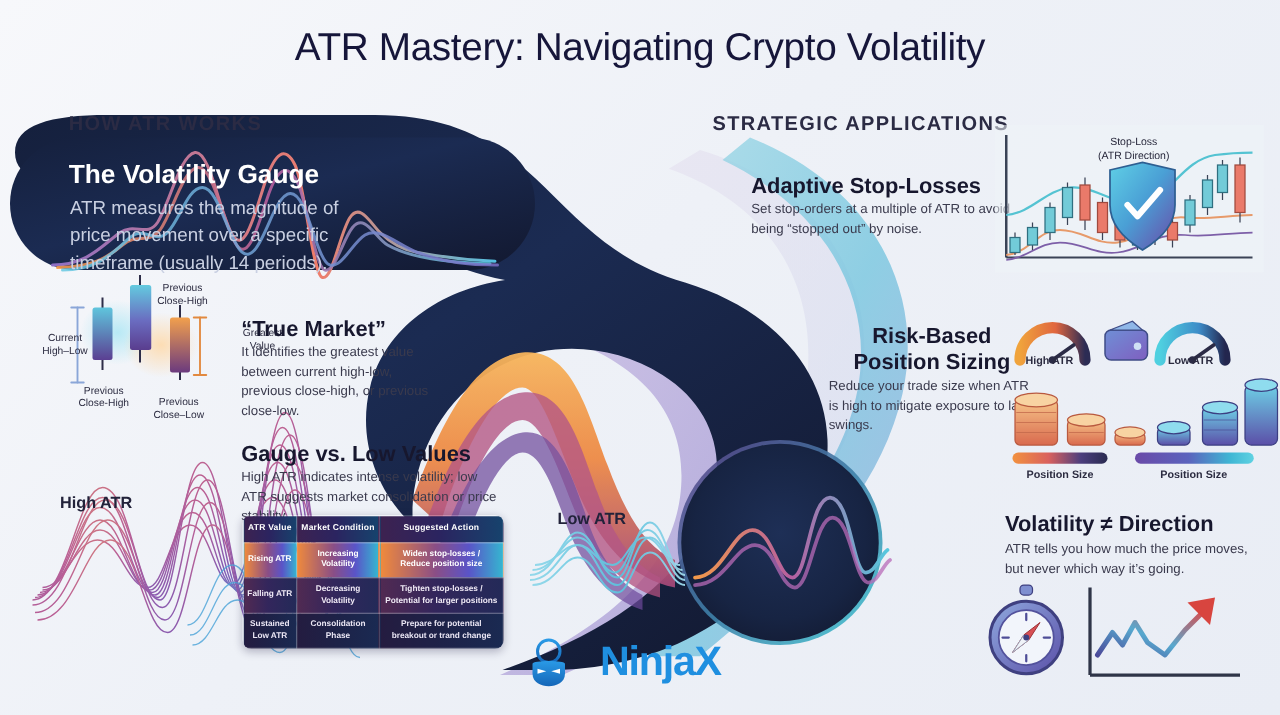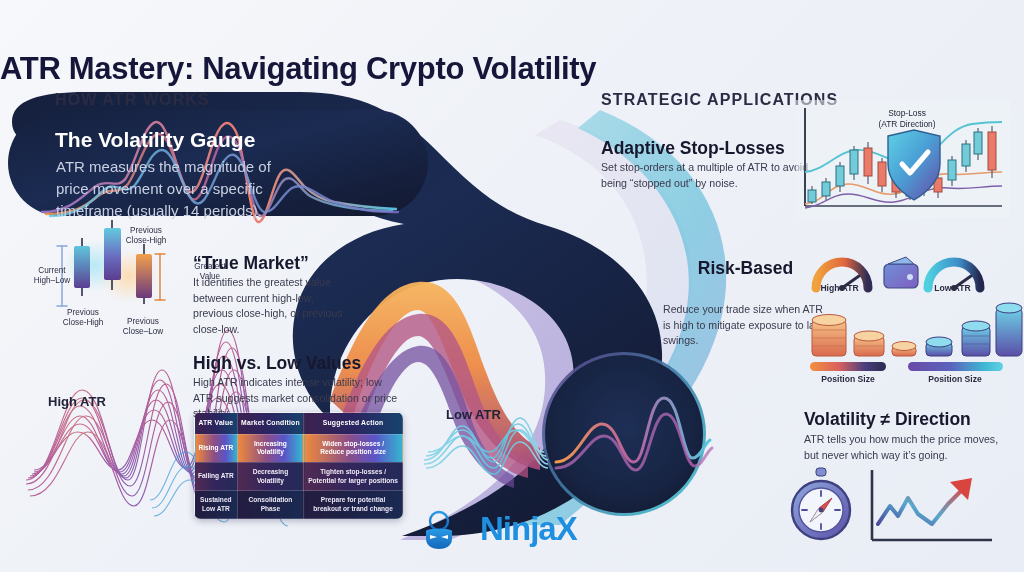--- a/index.html
+++ b/index.html
@@ -9,29 +9,29 @@
     background:#f2f4f8;
   }
   #canvas{
     position:relative;width:1024px;height:572px;
     background:linear-gradient(135deg,#f7f8fb 0%,#eef1f7 45%,#e9edf5 100%);
     overflow:hidden;
   }
   .abs{position:absolute;}
   
   #title{
-    left:0;top:20px;width:1024px;
-    font-size:31px;font-weight:bold;color:#16163a;letter-spacing:-0.3px;margin-top:31px;
+    left:0;top:20px;width:1024px;text-align:center;
+    font-size:31px;font-weight:normal;color:#16163a;letter-spacing:-0.3px;
   }
   
   .eyebrow{
     font-size:16px;font-weight:bold;letter-spacing:1.1px;color:#2b2b44;
   }
   #eyebrow-left{left:55px;top:91px;}
-  #eyebrow-right{left:601px;top:91px;text-align:center;}
+  #eyebrow-right{left:570px;top:91px;text-align:center;}
   #blob-title{left:55px;top:128px;font-size:21px;font-weight:bold;color:#ffffff;}
   #blob-body{left:56px;top:156px;width:250px;font-size:15px;line-height:1.45;color:#c9d0e2;}
   
   .h2{font-size:17.5px;font-weight:bold;color:#17172e;line-height:1.18;}
   .body{font-size:10.6px;line-height:1.48;color:#3a3a4d;}
   #calc-h{left:193px;top:232px;width:150px;}
   #calc-b{left:193px;top:275px;width:160px;}
   #hilo-h{left:193px;top:353px;}
   #hilo-b{left:193px;top:375px;width:205px;}
   #stop-h{left:601px;top:138px;}
@@ -275,21 +275,21 @@
   <div class="abs clabel" style="left:54px;top:308px;width:58px;">Previous<br>Close-High</div>
   <div class="abs clabel" style="left:115px;top:317px;width:56px;">Previous<br>Close–Low</div>
   <div class="abs clabel" style="left:155px;top:262px;width:44px;margin-left:33px;">Greatest<br>Value</div>
 
   <div class="abs h2" id="calc-h">
     <br>
     <span>“True Market”</span>
   </div>
   <div class="abs body" id="calc-b">It identifies the greatest value between current high-low, previous close-high, or previous close-low.</div>
 
-  <div class="abs h2" id="hilo-h">High vs. Low Values</div>
+  <div class="abs h2" id="hilo-h">Gauge vs. Low Values</div>
   <div class="abs body" id="hilo-b">High ATR indicates intense volatility; low ATR suggests market consolidation or price stability.</div>
   <div class="abs wavelabel" id="lab-high">High ATR</div>
   <div class="abs wavelabel" id="lab-low">Low ATR</div>
 
   <div class="abs" id="atr-table">
     <table>
       <thead>
           <tr>
         <th>ATR Value</th>
         <th>Market Condition</th>
@@ -400,20 +400,21 @@
       <path d="M106,64 L114,73 L132,52" fill="none" stroke="#ffffff" stroke-width="5" stroke-linecap="round" stroke-linejoin="round"></path>
     </g>
   </svg>
   <div class="abs" style="left:862px;top:108px;width:90px;text-align:center;font-size:8.4px;line-height:1.35;color:#26263a;">
     <span>Stop-Loss</span><br>
     <span>(ATR Direction)</span>
   </div>
 
   <div class="abs h2" id="risk-h">
     <span>Risk-Based</span><br>
+    <span>Position Sizing</span>
   </div>
   <div class="abs body" id="risk-b">Reduce your trade size when ATR is high to mitigate exposure to large swings.</div>
 
   <svg class="abs" style="left:810px;top:248px;" width="200" height="50" viewBox="0 0 200 50">
     <defs>
       <linearGradient id="gaugeHot" x1="0" y1="0" x2="1" y2="0">
         <stop offset="0%" stop-color="#f0a33c"></stop>
           <stop offset="55%" stop-color="#e0663f"></stop>
         <stop offset="100%" stop-color="#2c2c54"></stop>
       </linearGradient>

